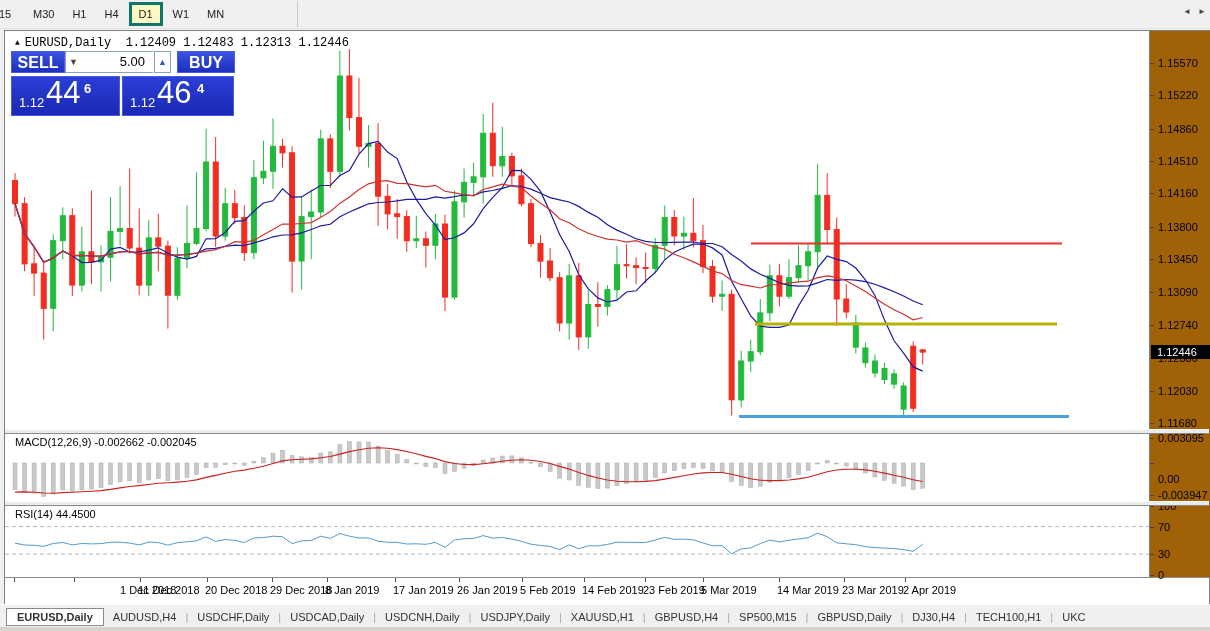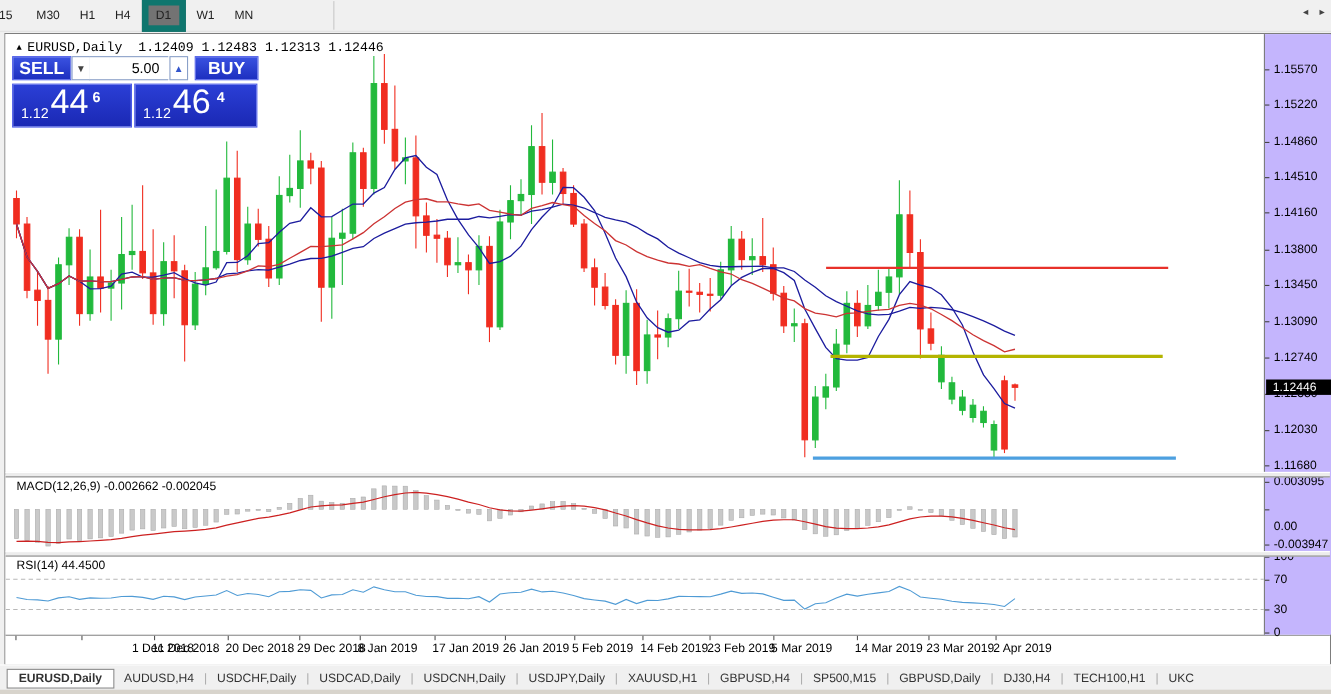--- a/index.html
+++ b/index.html
@@ -3,33 +3,33 @@
 <meta charset="utf-8">
 <style>
   html,body{margin:0;padding:0;}
   body{width:1210px;height:631px;position:relative;background:#f0f0f0;overflow:hidden;
        font-family:"Liberation Sans","DejaVu Sans",sans-serif;-webkit-font-smoothing:antialiased;}
   
   .toolbar{position:absolute;left:0;top:0;width:1210px;height:28px;background:#f0f0f0;
            border-bottom:1px solid #e2e2e2;display:flex;align-items:center;}
   .tfbtn{font-size:11px;color:#222;padding:3px 7px;margin:0 1px;border:1px solid transparent;cursor:default;}
   .tfbtn.first{width:16px;overflow:hidden;padding-left:0;margin-left:-2px;}
-  .tfbtn.active{background:#737373;border:6px solid #0f766e;}
+  .tfbtn.active{background:#fef9c3;border:3px solid #0f766e;}
   .toolbar-sep{width:1px;height:26px;background:#c8c8c8;margin-left:64px;}
   
   .chart-window{position:absolute;left:4px;top:30px;width:1204px;height:573px;background:#fff;
                 border:1px solid #7d7d7d;}
   .pane{position:absolute;left:0;width:1144px;overflow:hidden;background:#fff;}
   #main-pane{top:0;height:398px;}
   #macd-pane{top:401px;height:69px;}
   #rsi-pane{top:473px;height:73px;}
   .splitter{position:absolute;left:0;width:1204px;height:3px;background:#ececec;
             border-top:1px solid #ffffff;border-bottom:1px solid #8a8a8a;z-index:6;}
   #split1{top:398px;} #split2{top:470px;}
-  .price-axis{position:absolute;left:1144px;top:0;width:60px;height:546px;background:#c4b5fd;
+  .price-axis{position:absolute;left:1144px;top:0;width:60px;height:546px;background:#a16207;
               border-left:1px solid #7d7d7d;z-index:5;}
   .tick-label{position:absolute;left:8px;font-size:11px;color:#000;white-space:nowrap;}
   .tick-dash{position:absolute;left:0px;width:4px;height:1px;background:#444;}
   .price-tag{position:absolute;left:1px;width:58px;height:14px;background:#000;color:#fff;
              font-size:11px;line-height:14px;text-align:left;padding-left:6px;z-index:7;}
   .chart-title{position:absolute;left:10px;top:5px;font-size:12px;color:#000;z-index:8;font-family:Liberation Mono, monospace;}
   .chart-title .tri{font-size:8px;margin-right:5px;vertical-align:1px;}
   .ind-label{position:absolute;left:10px;font-size:11px;color:#000;z-index:4;}
   
   .trade-panel{position:absolute;left:6px;top:20px;width:224px;z-index:9;}

